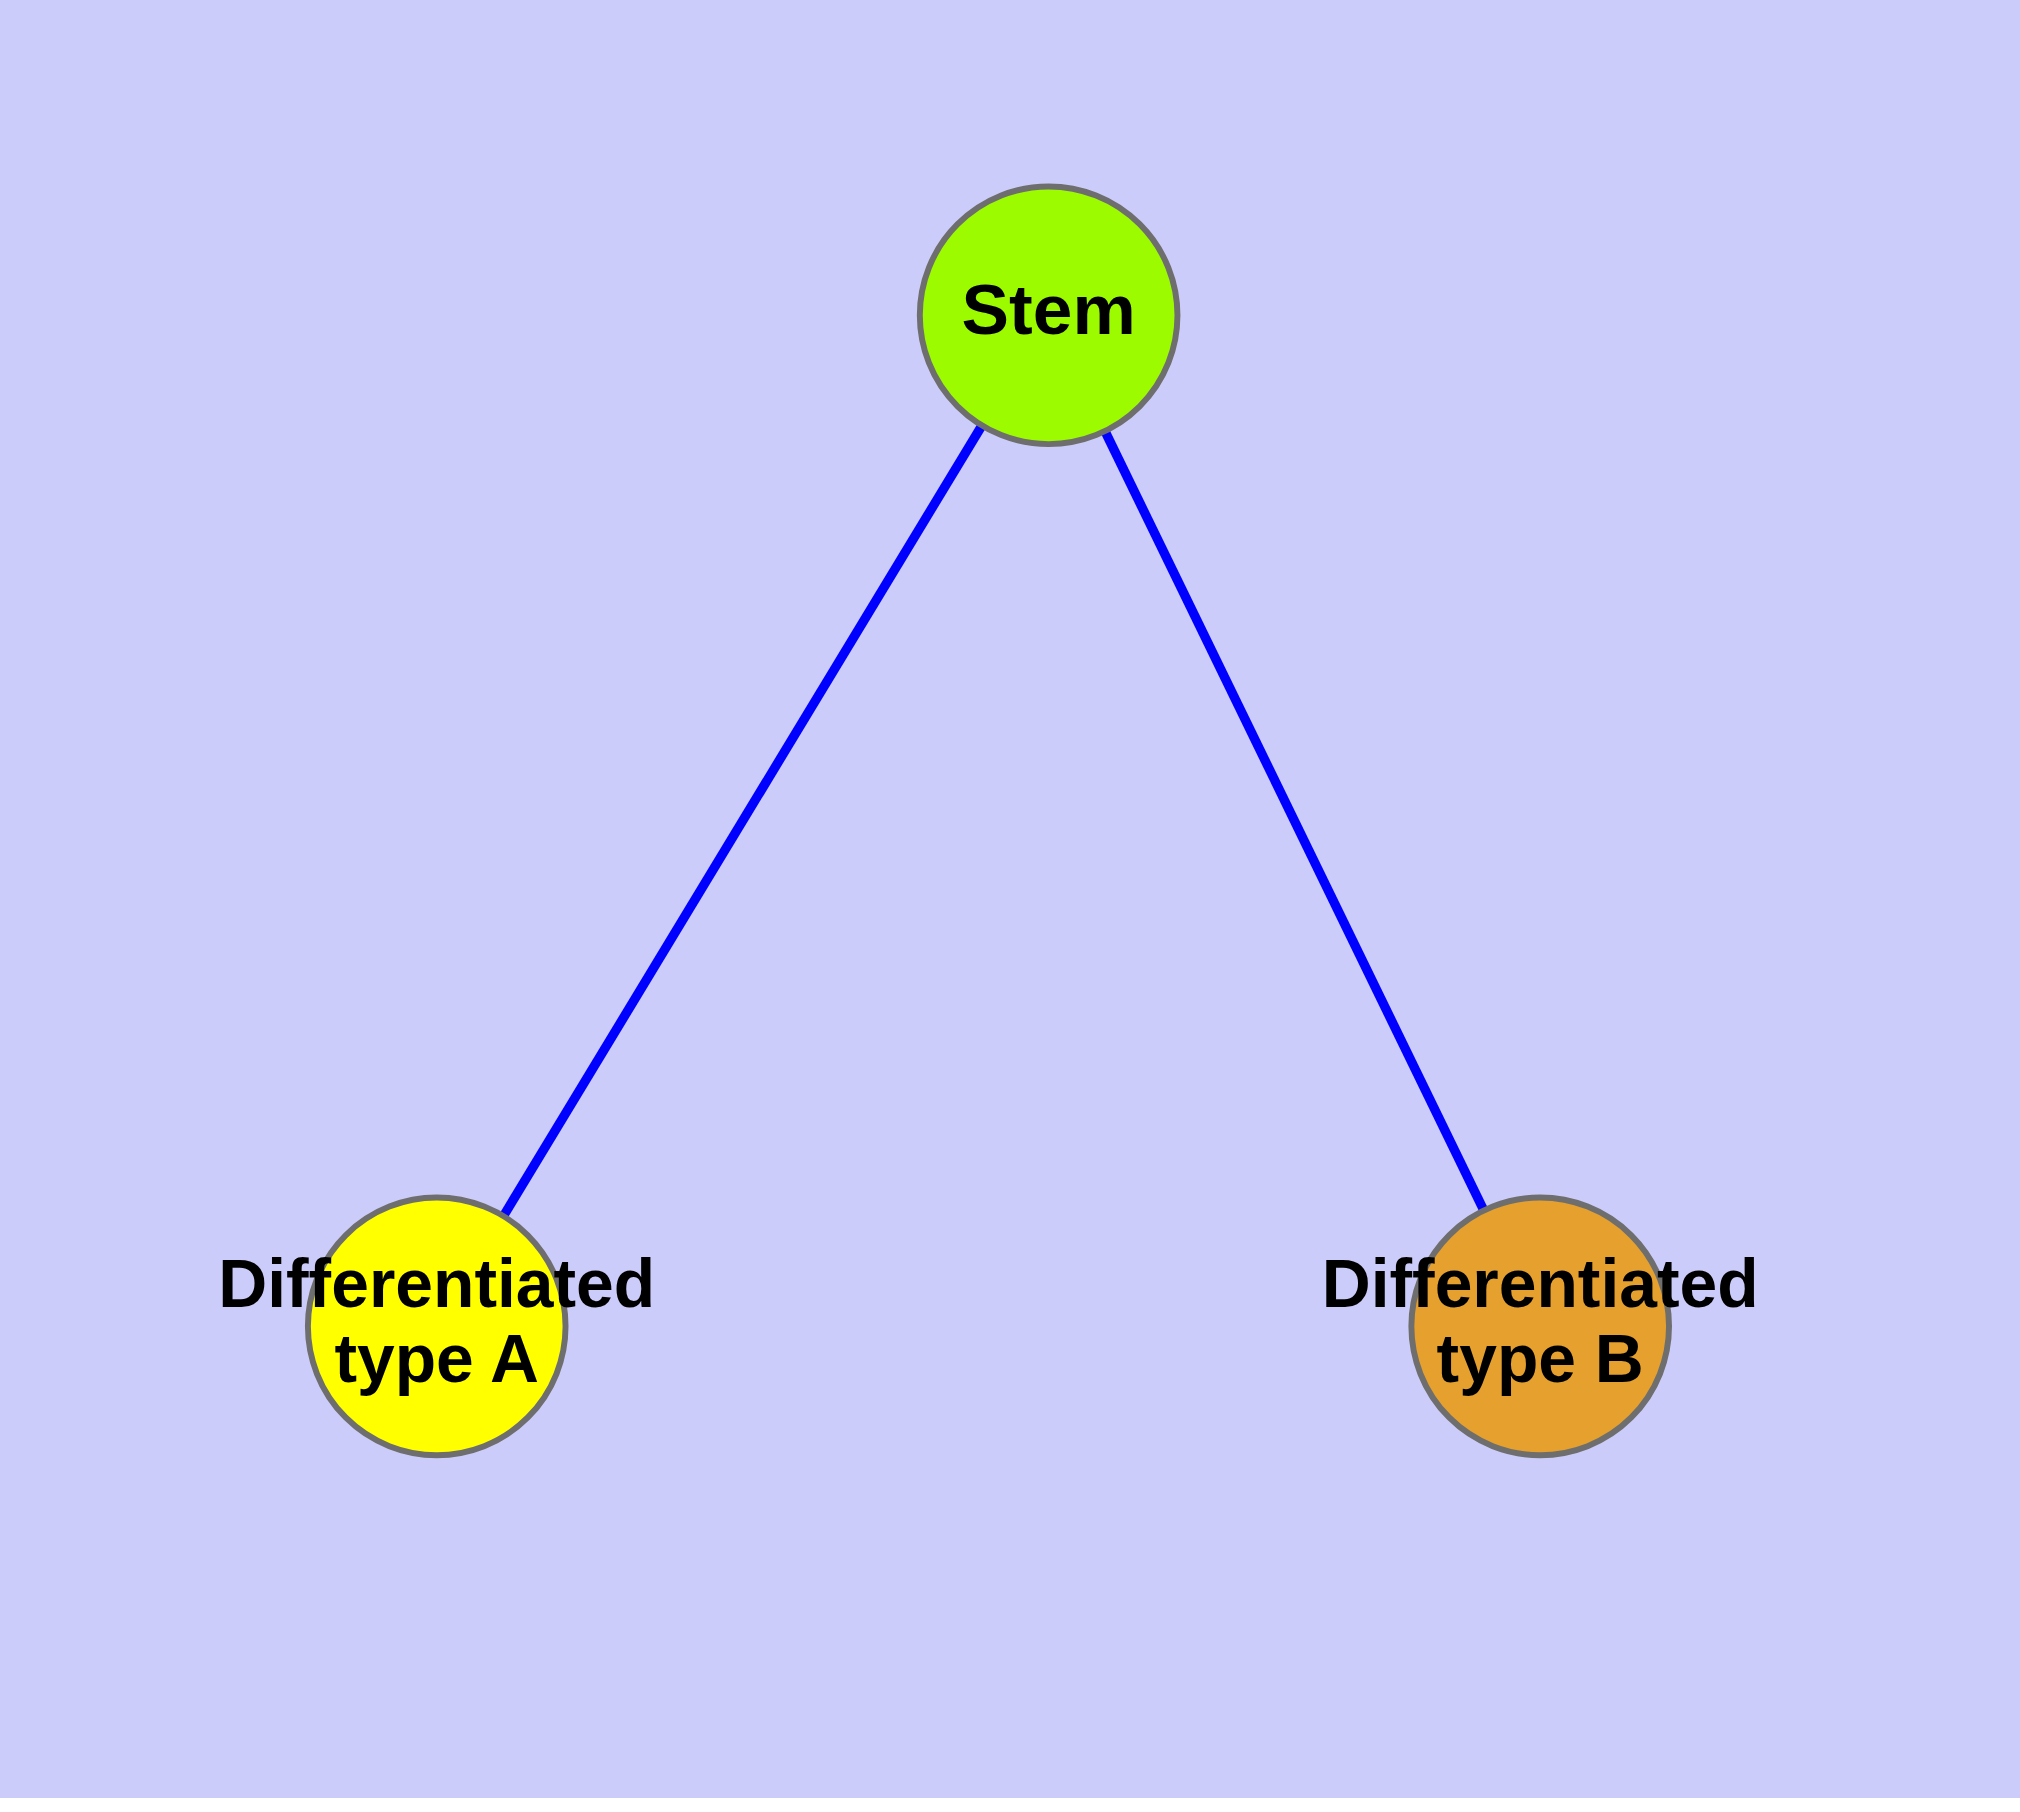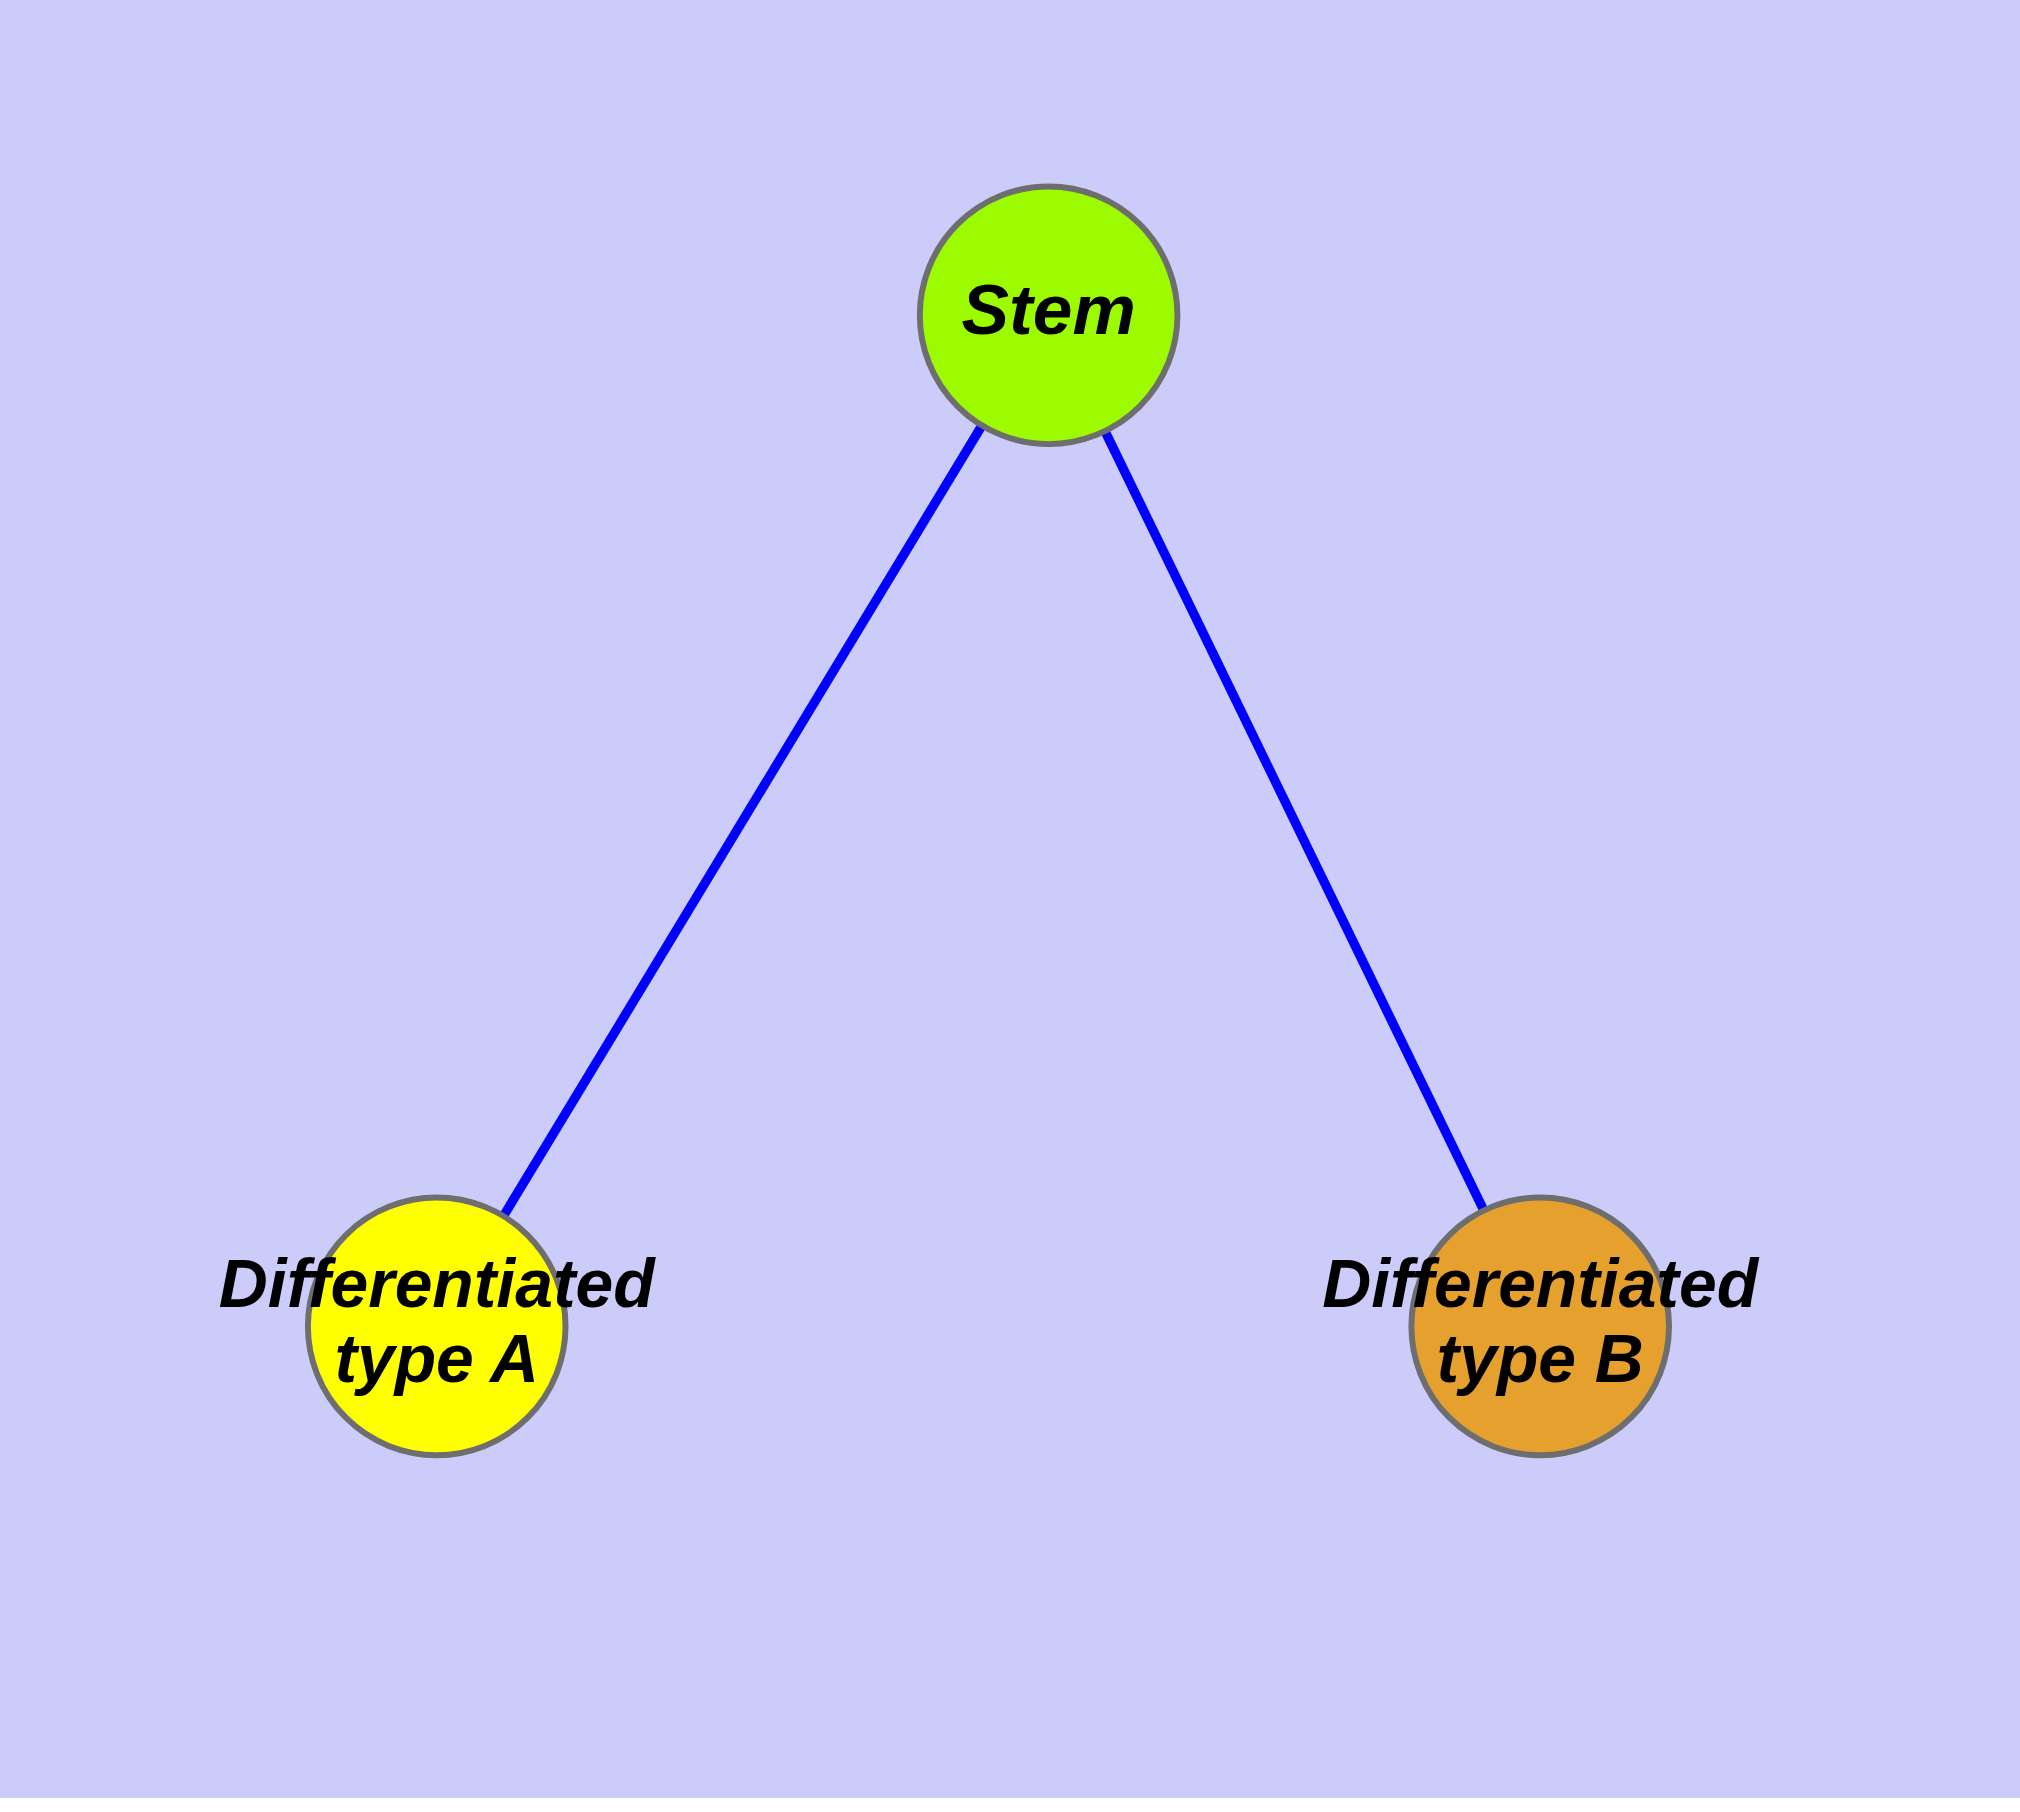--- a/index.html
+++ b/index.html
@@ -12,21 +12,20 @@
     width: 2021px;
     height: 1812px;
     overflow: hidden;
     font-family: "Liberation Sans", sans-serif;
   }
   #canvas {
     position: relative;
     width: 2021px;
     height: 1812px;
     background: #ffffff;
-    font-style: italic;
   }
   #plot-background {
     position: absolute;
     left: 0;
     top: 0;
     width: 2021px;
     height: 1798px;
     background: #ccccfa;
   }
   #graph-svg {

